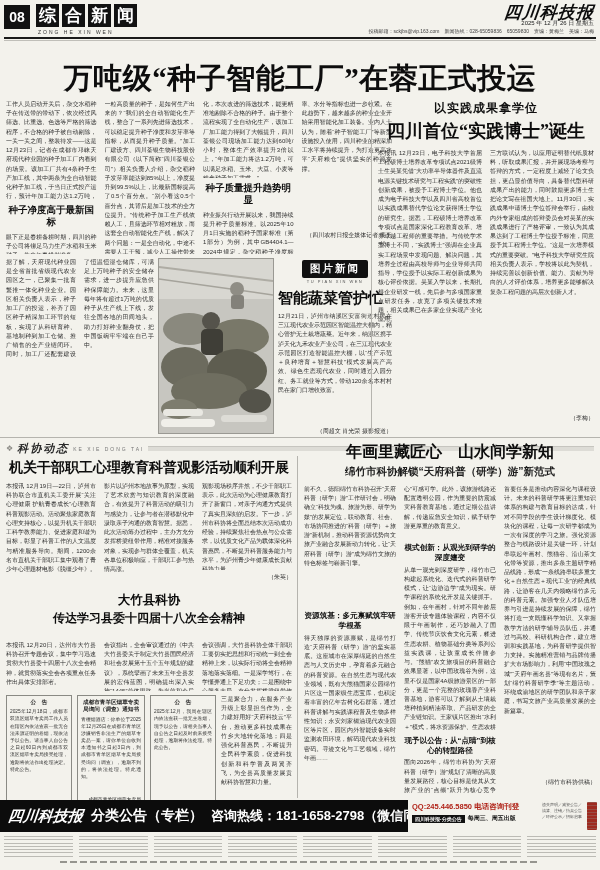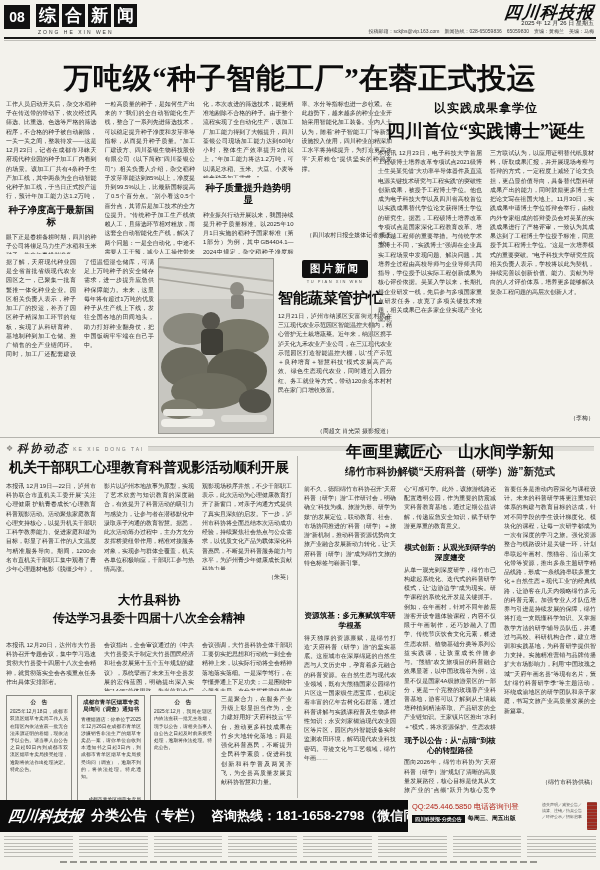--- a/index.html
+++ b/index.html
@@ -202,21 +202,21 @@
     </div>
   </div>
 
   <div class="abs" style="left:0;top:800px;width:600px;height:32px;display:flex;align-items:stretch;">
     <div style="background:#0c0c0c;color:#fff;display:flex;align-items:center;gap:8px;padding:0 8px;width:392px;">
       <span class="serif" style="font-size:15px;font-weight:bold;font-style:italic;transform:skewX(-6deg);white-space:nowrap;">四川科技报</span>
       <span style="font-size:14px;font-weight:bold;white-space:nowrap;">分类公告（专栏）</span>
       <span style="font-size:13px;font-weight:bold;white-space:nowrap;">咨询热线：181-1658-2798（微信同号）</span>
     </div>
     <div style="background:#f3f2ec;width:124px;padding:2px 4px;">
-      <div style="font-size:7.5px;font-weight:normal;color:#b02318;white-space:nowrap;">QQ:245.446.5850 电话咨询刊登</div>
+      <div style="font-size:7.5px;font-weight:bold;color:#b02318;white-space:nowrap;">QQ:245.446.5850 电话咨询刊登</div>
       <div style="margin-top:2px;display:flex;align-items:center;gap:3px;">
         <span class="chip">四川科技报·分类公告</span>
         <span style="font-size:6px;font-weight:bold;color:#111;white-space:nowrap;">每周三、周五出版</span>
       </div>
     </div>
     <div style="width:40px;font-size:4px;color:#555;line-height:1.5;padding:2px 2px;overflow:hidden;">遗失声明／减资公告／清算、注销／拍卖公告／环评公示／招标启事</div>
     <div style="flex:1;background:#9e2b20;margin:2px 3px;border-radius:1px;">
       <div class="stripes" style="height:100%;opacity:.35;"></div>
     </div>
   </div>

